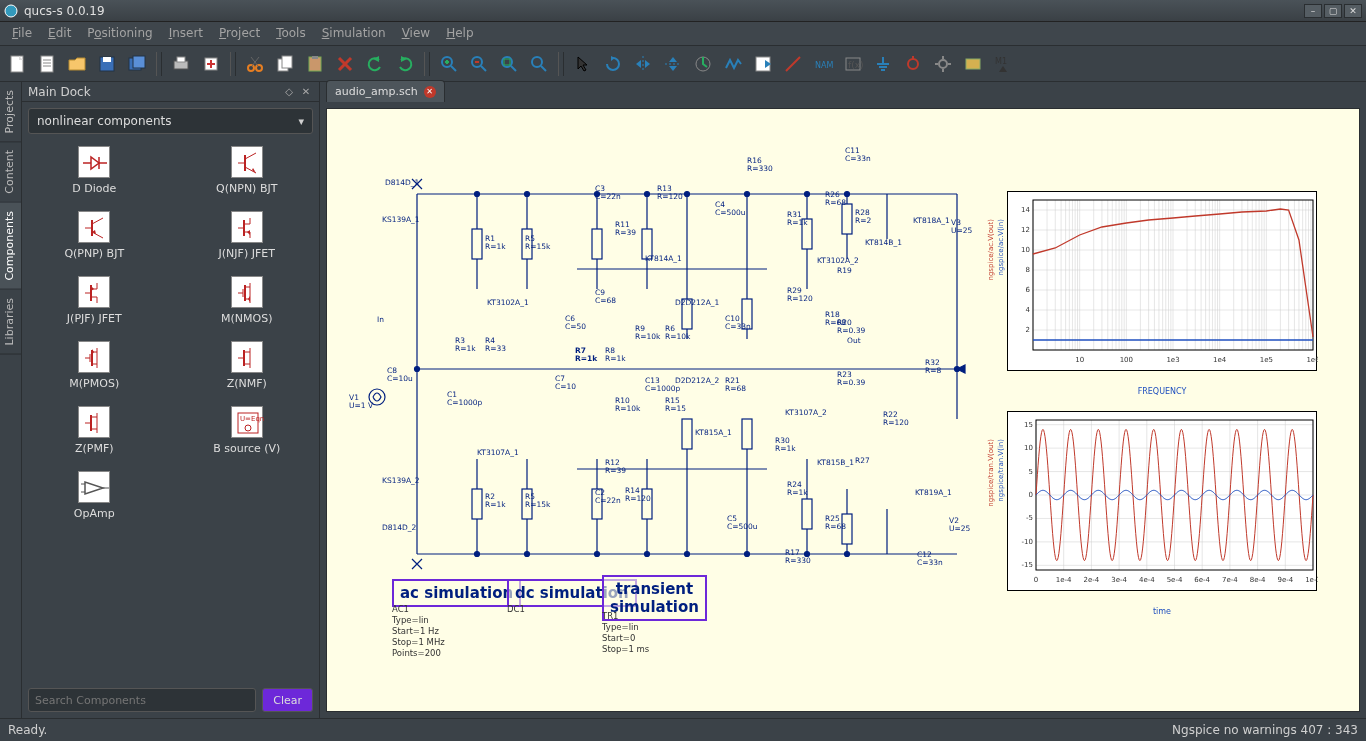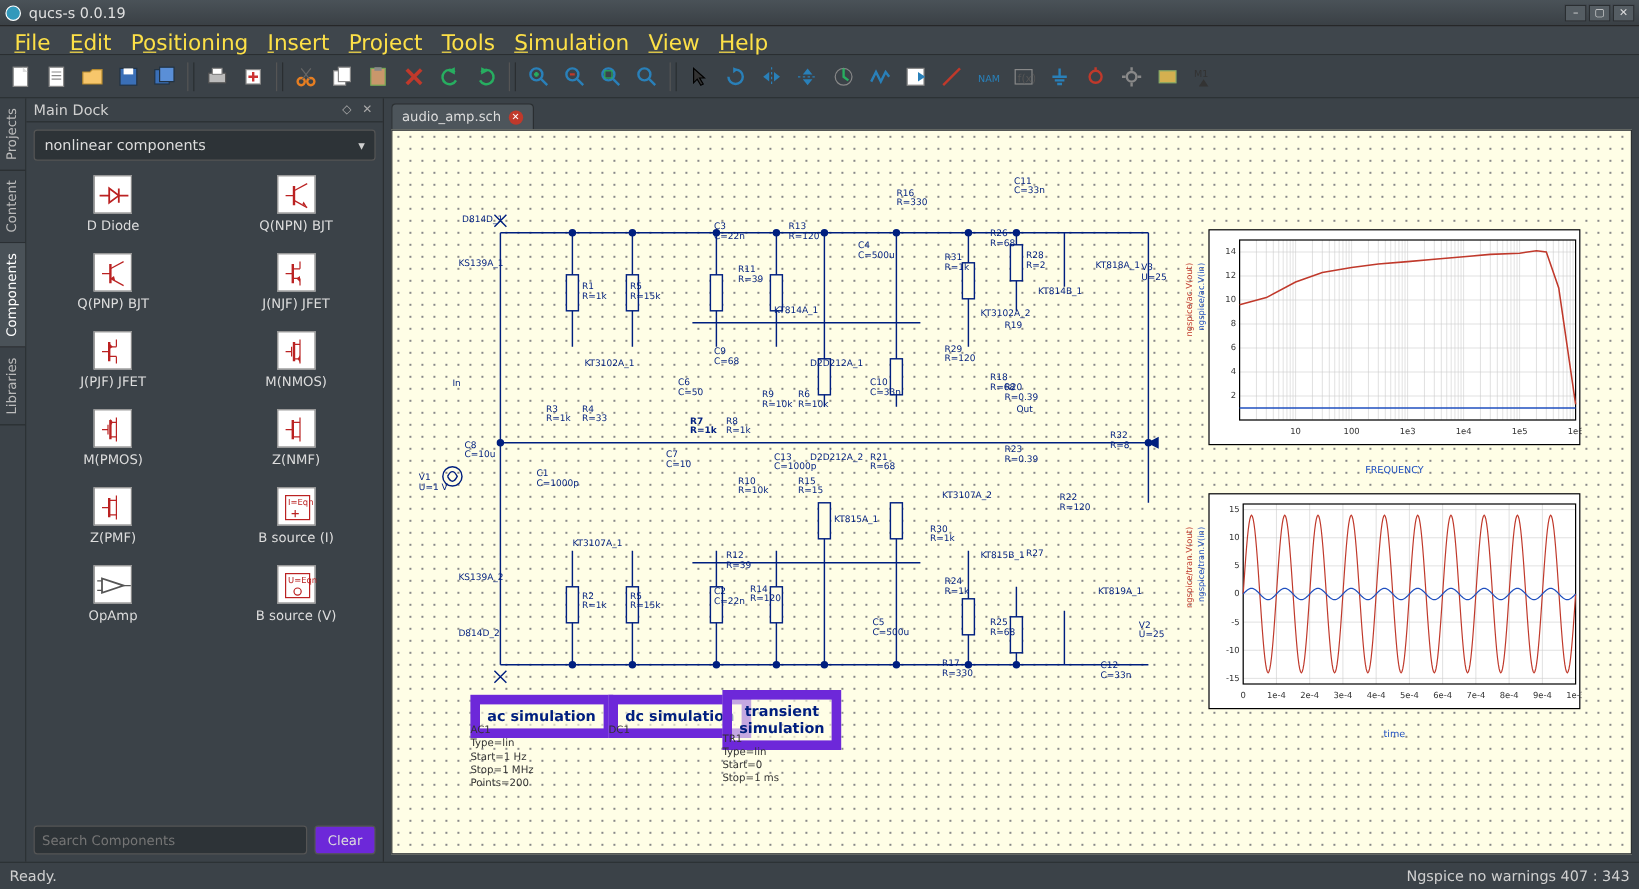--- a/index.html
+++ b/index.html
@@ -3,21 +3,21 @@
 <meta charset="utf-8">
 <style>
 * { box-sizing: border-box; margin: 0; padding: 0; font-family: "DejaVu Sans", Arial, sans-serif; }
 body { width: 1366px; height: 741px; background: #3b4044; color: #d0d0d0; font-size: 11px; overflow: hidden; }
 .titlebar { height: 22px; background: linear-gradient(#4a5258,#3a4045); display: flex; align-items: center; padding: 0 4px; border-bottom: 1px solid #222; }
 .titlebar .icon { width: 14px; height: 14px; margin-right: 6px; }
 .titlebar .title { flex: 1; font-size: 12px; color: #e0e0e0; }
 .titlebar .winbtns { display: flex; gap: 2px; }
 .winbtn { width: 18px; height: 14px; background: #555d63; border: 1px solid #2a2e31; display: flex; align-items: center; justify-content: center; font-size: 9px; color: #ddd; cursor: pointer; }
 .menubar { height: 24px; background: #3f464c; display: flex; align-items: stretch; padding: 0 4px; border-bottom: 1px solid #2a2e31; }
-.menuitem { padding: 4px 8px; color: #fde047; cursor: pointer; font-size: 18px; }
+.menuitem { padding: 4px 8px; color: #a3a3a3; cursor: pointer; font-size: 12px; }
 .menuitem u { text-decoration: underline; }
 .toolbar { height: 36px; background: #3b4248; display: flex; align-items: center; padding: 2px 4px; gap: 4px; border-bottom: 1px solid #2a2e31; flex-wrap: nowrap; overflow: hidden; }
 .tbtn { width: 26px; height: 26px; display: flex; align-items: center; justify-content: center; border: 1px solid transparent; border-radius: 3px; cursor: pointer; }
 .tsep { width: 6px; height: 24px; border-left: 1px solid #555; border-right: 1px solid #2a2e31; margin: 0 2px; }
 .main { display: flex; height: 636px; }
 .sidetabs { width: 22px; background: #3b4248; display: flex; flex-direction: column; border-right: 1px solid #2a2e31; }
 .sidetab { writing-mode: vertical-rl; transform: rotate(180deg); padding: 8px 3px; font-size: 11px; color: #bbb; cursor: pointer; border-top: 1px solid #2a2e31; text-align: center; }
 .sidetab.active { background: #4a5258; color: #fff; }
 .dock { width: 298px; background: #3b4248; display: flex; flex-direction: column; border-right: 1px solid #2a2e31; }
 .dockhead { height: 20px; display: flex; align-items: center; padding: 0 6px; font-size: 12px; border-bottom: 1px solid #2a2e31; }
@@ -26,27 +26,27 @@
 .combo { height: 26px; margin: 6px; background: #2d3337; border: 1px solid #555; border-radius: 3px; display: flex; align-items: center; padding: 0 8px; cursor: pointer; }
 .combo .txt { flex: 1; font-size: 12px; color: #ddd; }
 .compgrid { flex: 1; padding: 6px 10px; display: grid; grid-template-columns: 1fr 1fr; gap: 16px 28px; align-content: start; overflow-y: auto; }
 .compitem { display: flex; flex-direction: column; align-items: center; gap: 4px; cursor: pointer; }
 .compicon { width: 32px; height: 32px; background: #fff; border: 1px solid #888; }
 .complabel { font-size: 11px; color: #ddd; text-align: center; }
 .searchrow { display: flex; padding: 6px; gap: 6px; }
 .searchbox { flex: 1; height: 24px; background: #2d3337; border: 1px solid #555; border-radius: 3px; padding: 0 6px; color: #999; font-size: 11px; }
 .clearbtn { height: 24px; padding: 0 10px; background: #6d28d9; border: 1px solid #555; border-radius: 3px; color: #ddd; cursor: pointer; font-size: 11px; }
 .workarea { flex: 1; display: flex; flex-direction: column; background: #3b4248; }
-.tabs { height: 26px; display: flex; align-items: flex-start; padding: 4px 6px 12px; gap: 2px; }
+.tabs { height: 26px; display: flex; align-items: center; padding: 4px 6px 12px; gap: 2px; }
 .tab { height: 22px; background: #4d555b; border: 1px solid #2a2e31; border-bottom: none; border-radius: 4px 4px 0 0; display: flex; align-items: center; padding: 0 8px; gap: 6px; font-size: 11px; color: #ddd; cursor: pointer; }
 .tab .close { width: 12px; height: 12px; border-radius: 6px; background: #c0392b; color: #fff; font-size: 8px; display: flex; align-items: center; justify-content: center; cursor: pointer; }
 .canvas-wrap { flex: 1; margin: 0 6px 6px; border: 1px solid #2a2e31; background: #FFFEE6; position: relative; overflow: hidden; }
 .dotgrid { position: absolute; inset: 0; background-image: radial-gradient(circle, #888 0.6px, transparent 0.6px); background-size: 10px 10px; }
 .schematic { position: absolute; inset: 0; }
-.simbox { position: absolute; border: 8px solid #6d28d9; padding: 3px 6px; color: #001f7f; font-size: 12px; font-weight: bold; background: rgba(255,254,230,0.6); text-align: center; }
+.simbox { position: absolute; border: 2px solid #6d28d9; padding: 3px 6px; color: #001f7f; font-size: 15px; font-weight: bold; background: rgba(255,254,230,0.6); text-align: center; }
 .simtext { position: absolute; color: #333; font-size: 8.5px; line-height: 11px; }
 .complbl { position: absolute; color: #001f7f; font-size: 7.5px; line-height: 8px; white-space: pre; }
 .chart { position: absolute; background: #fff; border: 1px solid #000; }
 .chart-title { position: absolute; color: #c0392b; font-size: 8px; text-align: center; width: 100%; }
 .chart-ylabel { position: absolute; writing-mode: vertical-rl; transform: rotate(180deg); font-size: 7px; }
 .statusbar { height: 23px; background: #3b4248; display: flex; align-items: center; padding: 0 8px; font-size: 12px; border-top: 1px solid #2a2e31; }
 .statusbar .spacer { flex: 1; }
 svg { display: block; }
 </style>
 </head>
@@ -421,46 +421,36 @@
               <line x1="12" y1="10" x2="18" y2="10" stroke="#b22"></line>
               <line x1="12" y1="22" x2="18" y2="22" stroke="#b22"></line>
             </svg>
           </div>
           <div class="complabel">Z(PMF)</div>
         </div>
         <div class="compitem">
           <div class="compicon">
             <svg width="32" height="32">
               <rect x="6" y="6" width="20" height="20" fill="none" stroke="#b22"></rect>
-              <text x="8" y="14" font-size="7" fill="#b22">I=Eqn</text>
-              <path d="M14 18 L14 24 M11 21 L17 21" stroke="#b22"></path>
-            </svg>
-          </div>
-          <div class="complabel">B source (I)</div>
+              <text x="8" y="14" font-size="7" fill="#b22">U=Eqn</text>
+              <circle cx="16" cy="21" r="3" fill="none" stroke="#b22"></circle>
+            </svg>
+          </div>
+          <div class="complabel">B source (V)</div>
         </div>
         <div class="compitem">
           <div class="compicon">
             <svg width="32" height="32">
               <path d="M6 10 L6 22 L24 16 Z" fill="none" stroke="#555" stroke-width="1.5"></path>
               <line x1="2" y1="12" x2="6" y2="12" stroke="#555"></line>
               <line x1="2" y1="20" x2="6" y2="20" stroke="#555"></line>
               <line x1="24" y1="16" x2="30" y2="16" stroke="#555"></line>
             </svg>
           </div>
           <div class="complabel">OpAmp</div>
-        </div>
-        <div class="compitem">
-          <div class="compicon">
-            <svg width="32" height="32">
-              <rect x="6" y="6" width="20" height="20" fill="none" stroke="#b22"></rect>
-              <text x="8" y="14" font-size="7" fill="#b22">U=Eqn</text>
-              <circle cx="16" cy="21" r="3" fill="none" stroke="#b22"></circle>
-            </svg>
-          </div>
-          <div class="complabel">B source (V)</div>
         </div>
       </div>
     <div class="searchrow">
       <input class="searchbox" placeholder="Search Components" style="">
       <button class="clearbtn">Clear</button>
     </div>
   </div>
 
   <div class="workarea">
     <div class="tabs">

